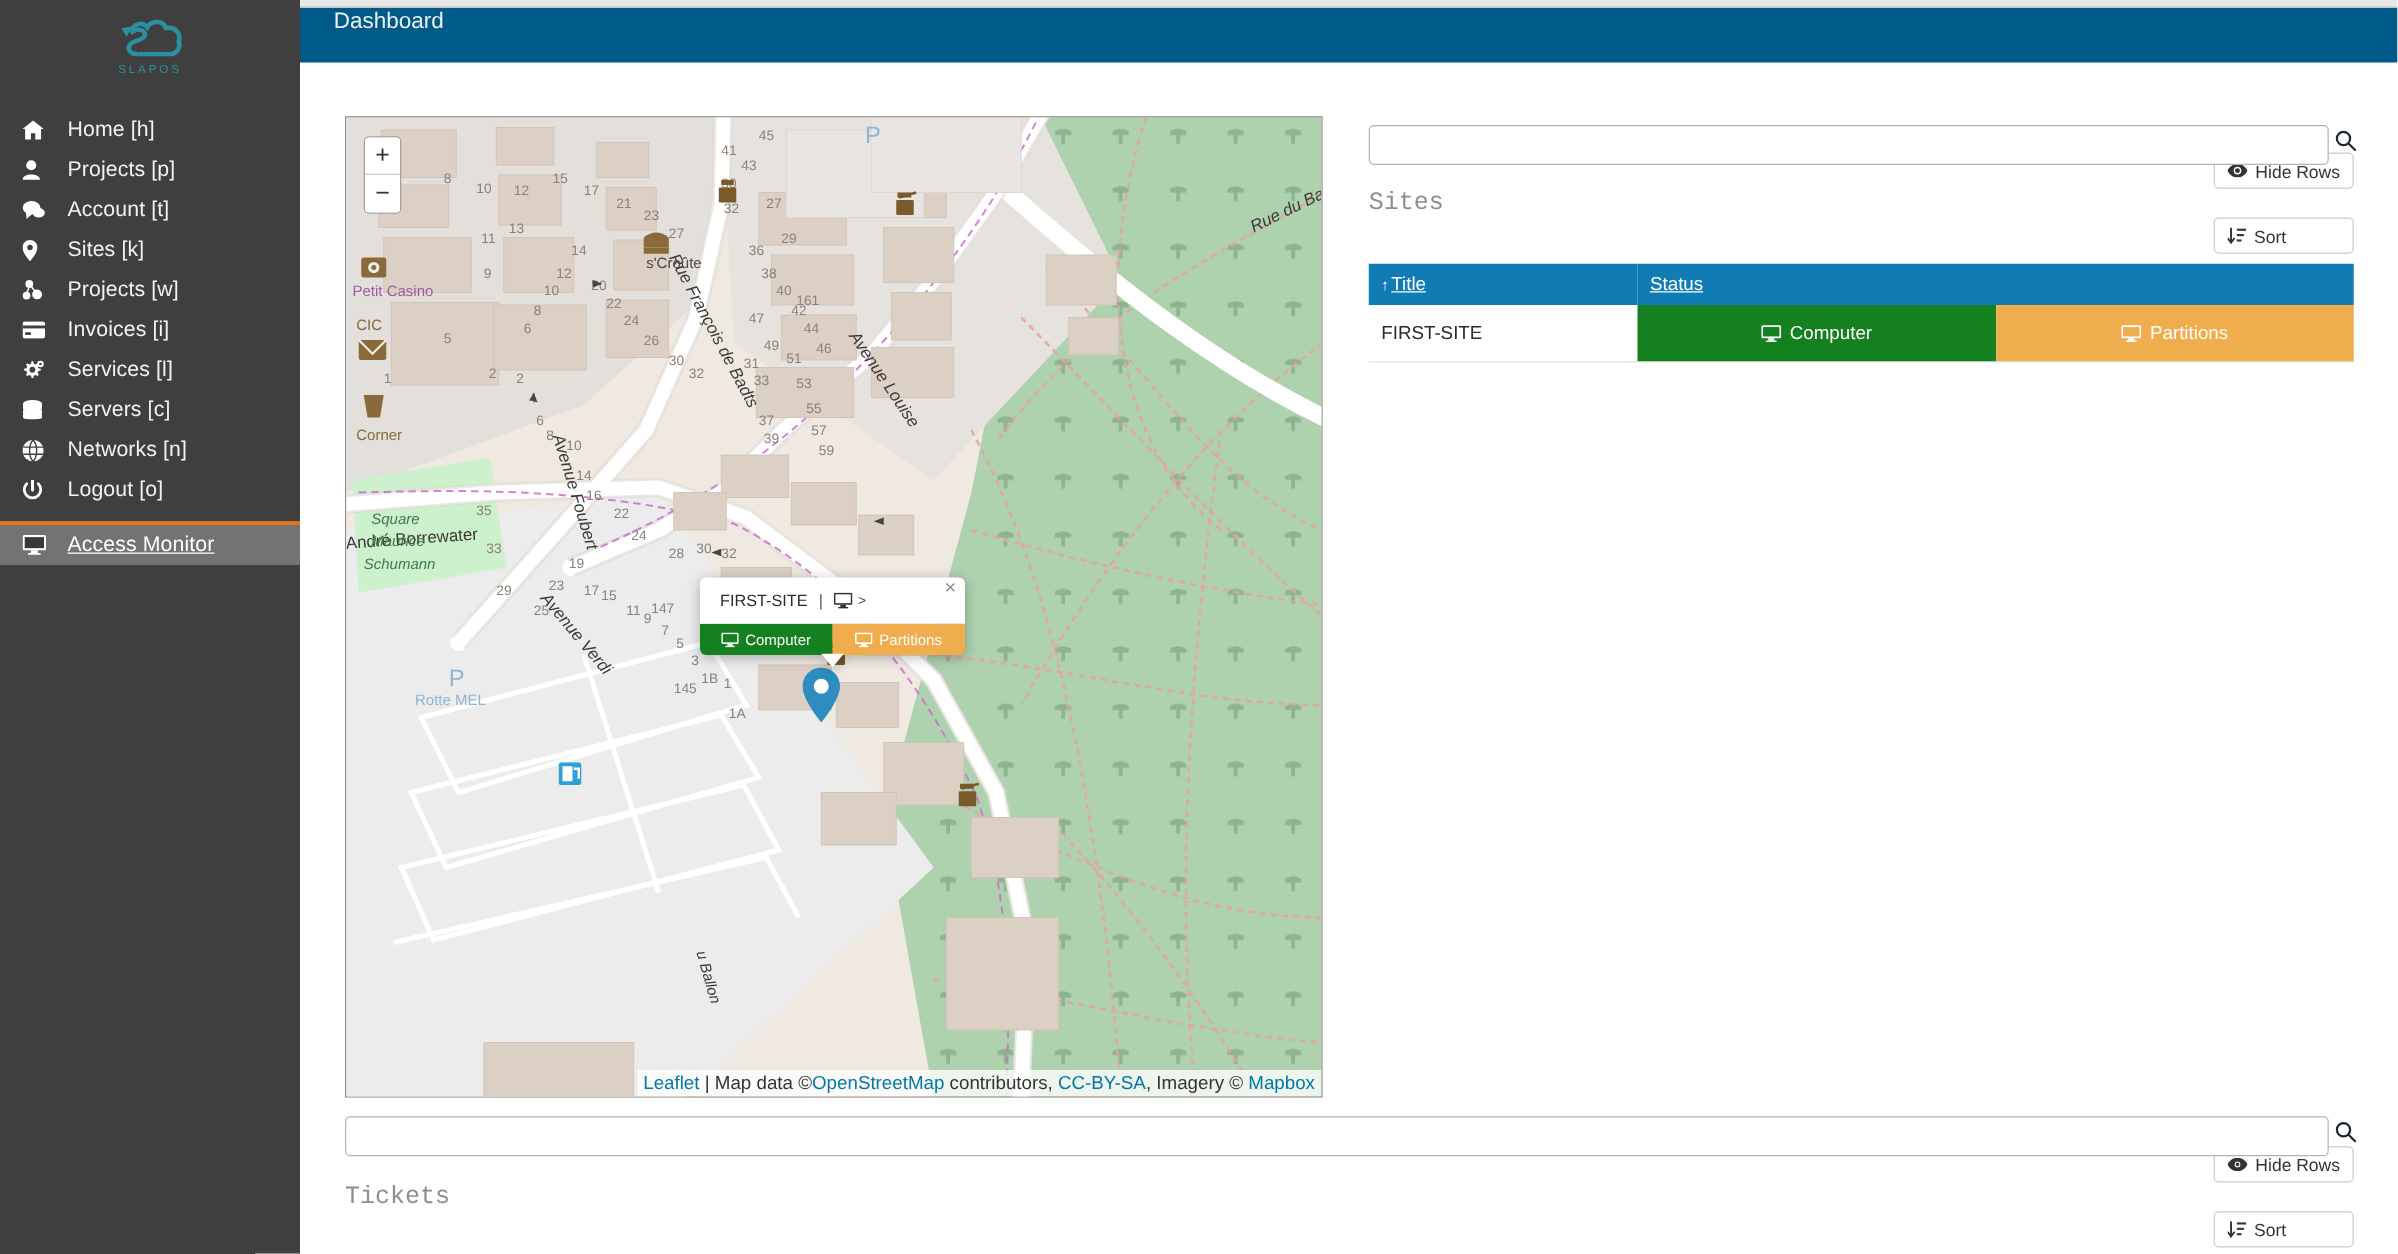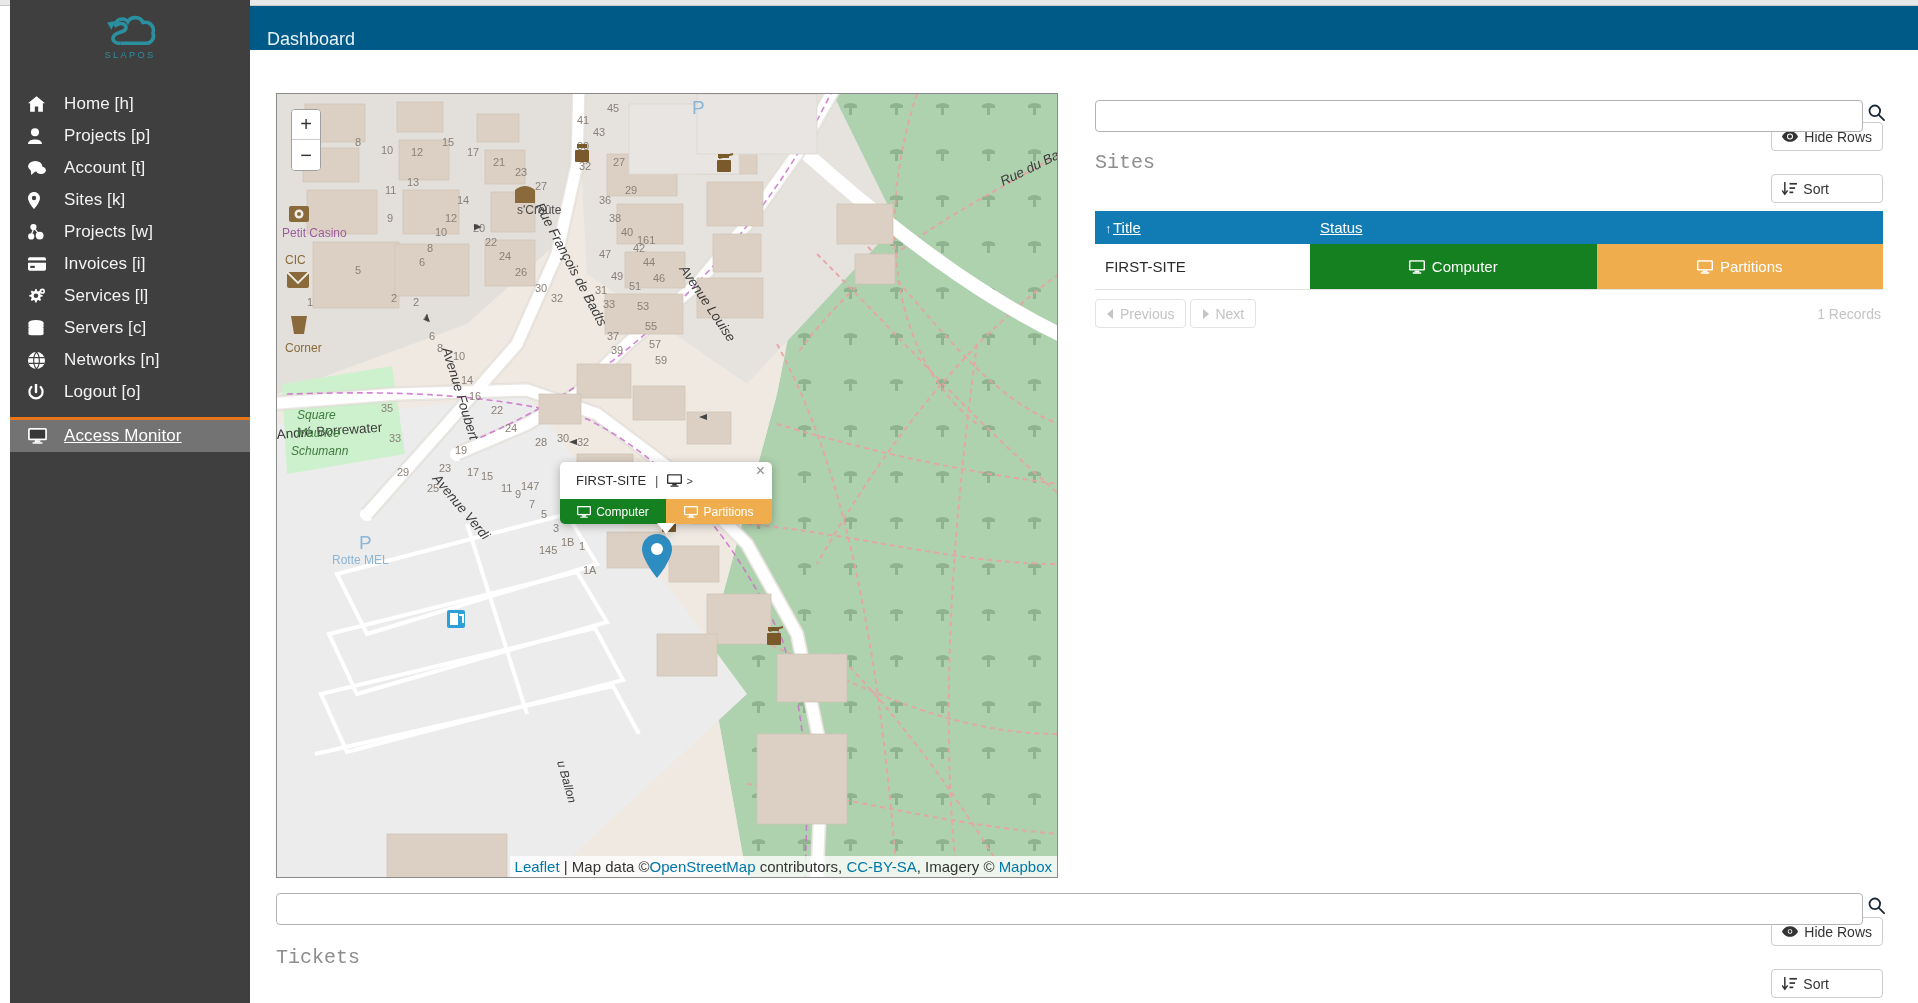--- a/index.html
+++ b/index.html
@@ -7,21 +7,21 @@
     margin: 0; padding: 0;
     width: 1918px; height: 1003px;
     overflow: hidden;
     background: #ffffff;
     font-family: "Liberation Sans", sans-serif;
   }
   body { position: relative; }
 
   
   #sidebar {
-    position: absolute; left: 10px; top: 0;
+    position: absolute; left: 0; top: 0;
     width: 240px; height: 1003px;
     background: #3f3f3f;
     color: #ffffff;
     z-index: 30;
   }
   #logo-wrap {
     height: 78px;
     display: flex; align-items: center; justify-content: center;
   }
   #logo { width: 86px; height: 52px; display: block; }
@@ -57,21 +57,21 @@
     font-size: 17px;
     color: #ffffff;
   }
 
   
   #topbar {
     position: absolute;
     left: 240px; top: 6px;
     width: 1678px; height: 44px;
     background: #005a87;
-    display: flex; align-items: flex-end;
+    display: flex; align-items: flex-start;
     padding-left: 27px;
     z-index: 20;
   }
   #topbar-title { color: #e9f2f7; font-size: 18px; }
   #topstrip {
     position: absolute; left: 0; top: 0;
     width: 1918px; height: 6px;
     background: #e8e8e8;
     border-bottom: 1px solid #c9c9c9;
     z-index: 25;
@@ -812,41 +812,20 @@
                     </svg>
                 </span>
                 <span>Partitions</span>
               </div>
             </div>
           </td>
         </tr>
       </tbody>
     </table>
 
-    <div class="pager-row">
-      <span class="pager-btns">
-        <span class="pager-btn">
-          <span class="icon-inline">
-            <svg width="7" height="10" viewBox="0 0 7 10" fill="#c4c4c4">
-                <path d="M6 0 L0 5 L6 10 Z"></path>
-              </svg>
-          </span>
-          <span>Previous</span>
-        </span>
-        <span class="pager-btn">
-          <span class="icon-inline">
-            <svg width="7" height="10" viewBox="0 0 7 10" fill="#c4c4c4">
-                <path d="M1 0 L7 5 L1 10 Z"></path>
-              </svg>
-          </span>
-          <span>Next</span>
-        </span>
-      </span>
-      <span class="records">1 Records</span>
-    </div>
   </div>
 
   <div id="tickets-block">
 
     <div id="tickets-search-wrap" class="search-row">
       <input class="search-input" type="text" value="" placeholder="" style="">
       <span class="search-icon-btn">
         <svg width="17" height="17" viewBox="0 0 18 18" fill="none" stroke="#1b2733" stroke-width="1.9">
           <circle cx="7.2" cy="7.2" r="5.6"></circle>
             <path d="M11.4 11.4 L17 17" stroke-linecap="round"></path>

